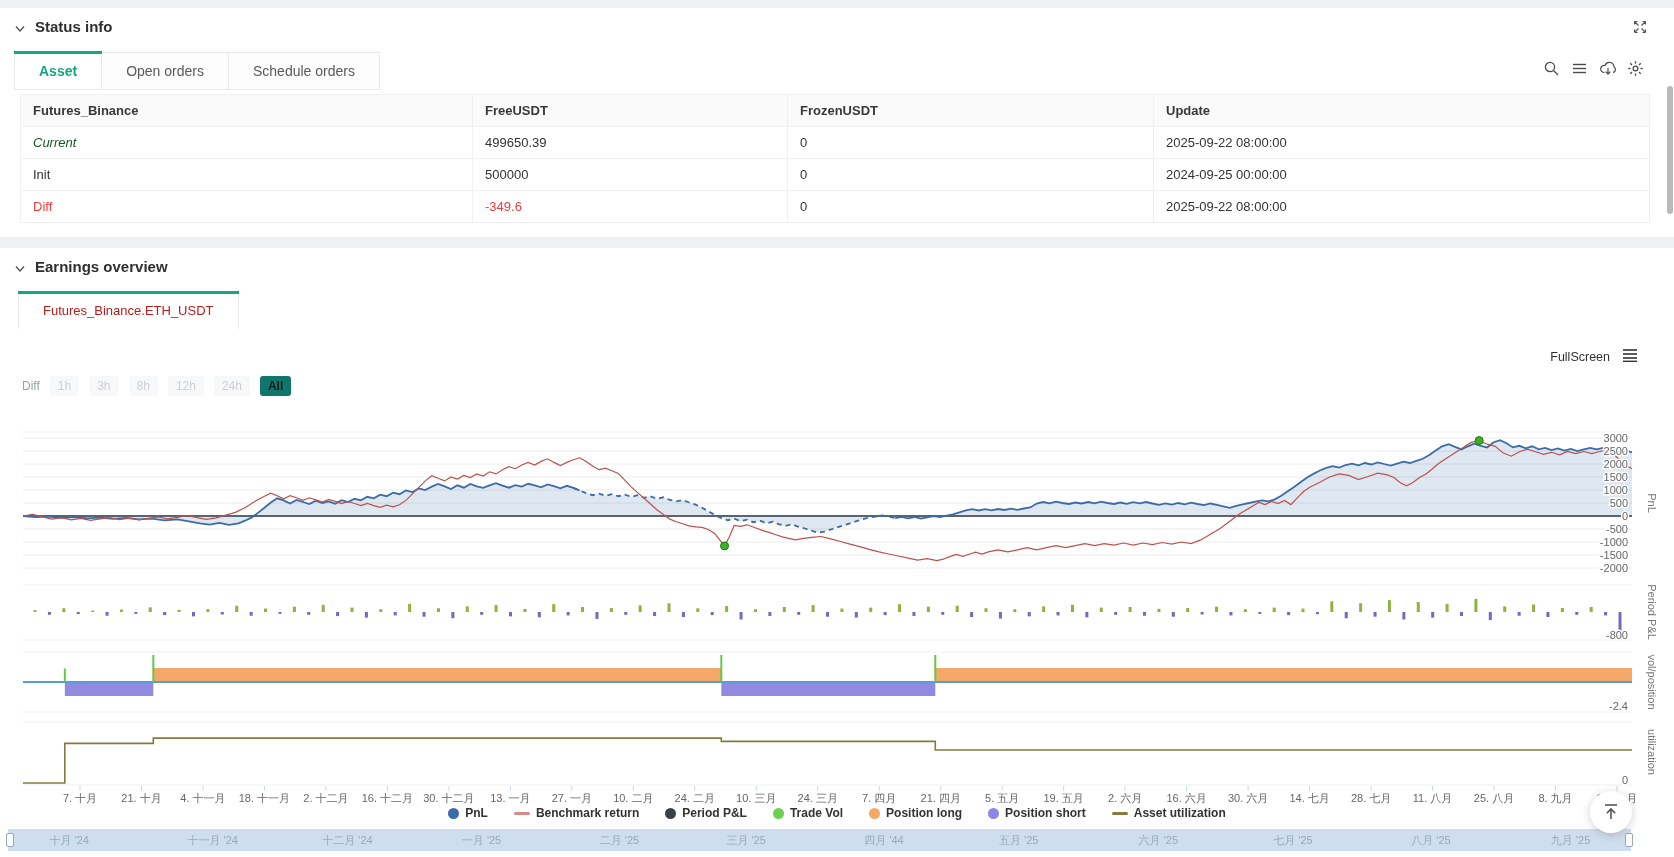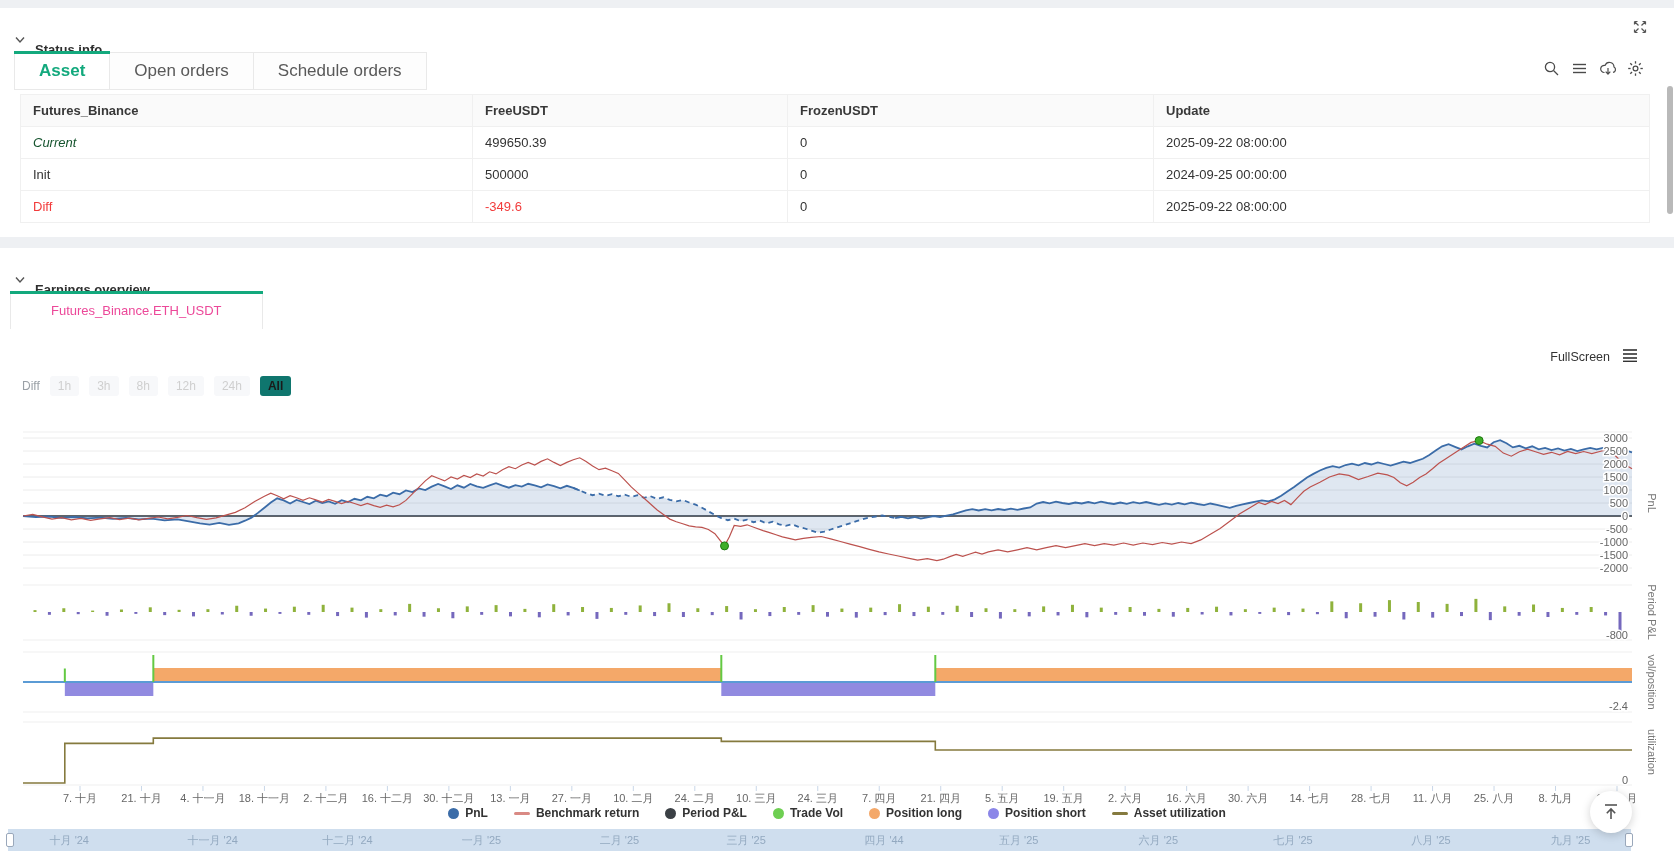--- a/index.html
+++ b/index.html
@@ -1,39 +1,39 @@
 <!DOCTYPE html>
 <html><head>
 <meta charset="utf-8">
 <style>
   html,body{margin:0;padding:0;}
   body{width:1674px;height:857px;background:#eef0f3;font-family:"Liberation Sans","DejaVu Sans",sans-serif;position:relative;overflow:hidden;color:#333;}
   .card{position:absolute;left:0;width:1674px;background:#fff;}
   #card1{top:8px;height:229px;}
   #card2{top:248px;height:609px;}
   .sec-head{position:absolute;top:10px;left:14px;display:flex;align-items:center;gap:9px;}
-  .sec-title{font-size:13px;font-weight:700;color:#2f2f2f;margin-top:24px;}
+  .sec-title{font-size:15px;font-weight:700;color:#2f2f2f;}
   .chev{width:12px;height:12px;display:inline-block;}
   .expand-btn{position:absolute;top:11px;right:26px;width:16px;height:16px;cursor:pointer;}
   
   .tabs{position:absolute;top:44px;left:14px;display:flex;}
-  .tab{height:36px;line-height:36px;padding:0 24px;font-size:17px;color:#595959;background:#fdfdfd;border:1px solid #e9e9e9;border-left:none;position:relative;cursor:pointer;}
+  .tab{height:36px;line-height:36px;padding:0 24px;font-size:14px;color:#595959;background:#fdfdfd;border:1px solid #e9e9e9;border-left:none;position:relative;cursor:pointer;}
   .tab:first-child{border-left:1px solid #e9e9e9;}
   .tab.active{background:#fff;color:#13a97d;font-weight:600;}
   .tab.active::before{content:"";position:absolute;left:-1px;right:-1px;top:-2px;height:3px;background:#13a97d;}
   .tool-icons{position:absolute;top:52px;right:30px;display:flex;gap:11px;}
   .tool-icons .ic{width:17px;height:17px;cursor:pointer;}
   
   .tbl{position:absolute;left:20px;top:86px;width:1628px;border:1px solid #f0f0f0;border-bottom:none;font-size:13px;}
   .trow{display:grid;grid-template-columns:452px 315px 366px 1fr;border-bottom:1px solid #f0f0f0;}
   .trow.head{background:#fafafa;font-weight:700;color:#383838;}
   .tcell{padding:8px 12px;border-right:1px solid #f0f0f0;white-space:nowrap;overflow:hidden;}
   .tcell:last-child{border-right:none;}
   
-  #eo-tab{position:absolute;top:44px;left:10px;height:36px;line-height:36px;padding:0 40px;font-size:13px;color:#ec4899;background:#fff;border:1px solid #e9e9e9;border-bottom:none;position:absolute;}
+  #eo-tab{position:absolute;top:44px;left:18px;height:36px;line-height:36px;padding:0 24px;font-size:13px;color:#b91c1c;background:#fff;border:1px solid #e9e9e9;border-bottom:none;position:absolute;}
   #eo-tab::before{content:"";position:absolute;left:-1px;right:-1px;top:-2px;height:3px;background:#13a97d;}
   #summary{position:absolute;top:100px;left:0;width:1674px;text-align:center;font-size:13.5px;color:#404040;}
   #fullscreen-wrap{position:absolute;top:100px;right:36px;display:flex;align-items:center;gap:12px;}
   #fullscreen-label{font-size:12.5px;color:#333;cursor:pointer;}
   
   #zoom-row{position:absolute;top:128px;left:22px;display:flex;align-items:center;gap:10px;font-size:12px;}
   #zoom-label{color:#9aa0a6;}
   .zbtn{padding:3px 8px;border-radius:3px;background:#f7f8fa;color:#cfcfcf;cursor:pointer;}
   .zbtn.active{background:#0f766e;color:#1a1a1a;font-weight:700;}
   #chart-svg{position:absolute;left:0;top:182px;}

